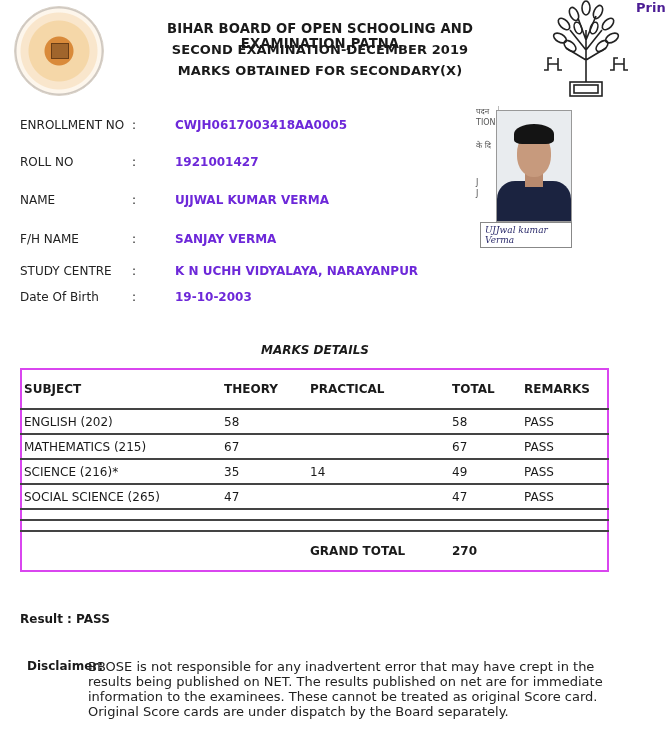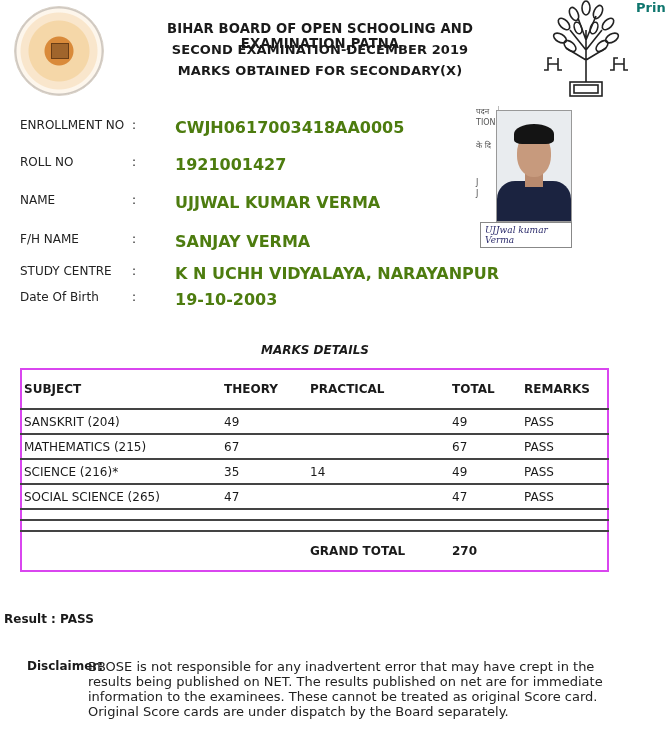--- a/index.html
+++ b/index.html
@@ -16,26 +16,26 @@
   }
   .logo-left .book {
     position: absolute; left: 36px; top: 36px; width: 16px; height: 14px;
     background: #a0652c; border: 1px solid #6b3e16;
   }
   .hdr { left: 100px; width: 440px; text-align: center; font-weight: bold; font-size: 13px; letter-spacing: 0.1px; }
   .hdr1 { top: 21px; font-size: 13.2px; }
   .hdr2 { top: 42px; }
   .hdr3 { top: 63px; }
   .emblem { left: 540px; top: 0px; width: 92px; height: 100px; }
-  .print-link { left: 636px; top: 0px; font-size: 13px; font-weight: bold; color: #0f766e; }
+  .print-link { left: 636px; top: 0px; font-size: 13px; font-weight: bold; color: #4c1d95; }
 
   
   .lbl { left: 20px; font-size: 12px; color: #222; }
   .colon { left: 132px; font-size: 12px; color: #222; }
-  .val { left: 175px; font-size: 16px; font-weight: bold; color: #4d7c0f; }
+  .val { left: 175px; font-size: 12px; font-weight: bold; color: #6d28d9; }
 
   
   .photo-wrap { left: 476px; top: 106px; width: 100px; height: 150px; }
   .photo-strip { position: absolute; left: 0; top: 0; width: 22px; height: 112px; border-right: 1px solid #bbb; font-size: 8px; color: #555; line-height: 11px; }
   .photo-frame { position: absolute; left: 20px; top: 4px; width: 74px; height: 110px; border: 1px solid #999; background: #f1f1f1; overflow: hidden; }
   .photo-bg { position: absolute; inset: 0; background: #e9ecef; }
   .photo-body { position: absolute; left: 0; bottom: 0; width: 74px; height: 40px; background: #1b2340; border-radius: 18px 18px 0 0; }
   .photo-neck { position: absolute; left: 28px; top: 62px; width: 18px; height: 14px; background: #b98a6e; }
   .photo-face { position: absolute; left: 20px; top: 22px; width: 34px; height: 44px; background: #c79a7d; border-radius: 45% 45% 48% 48%; }
   .photo-hair { position: absolute; left: 17px; top: 13px; width: 40px; height: 20px; background: #141414; border-radius: 50% 50% 20% 20%; }
@@ -52,21 +52,21 @@
     border-bottom: 2px solid #444; height: 23px; vertical-align: middle;
   }
   table.marks th { font-weight: bold; height: 38px; }
   table.marks tr.blank td { height: 9px; padding: 0; }
   table.marks tr.grand td { height: 38px; border-bottom: none; font-weight: bold; }
   .c-subj { width: 196px; }
   .c-th { width: 82px; margin-top: 15px; }
   .c-pr { width: 138px; }
   .c-tot { width: 68px; }
 
-  .result { left: 4px; top: 612px; font-weight: bold; font-size: 12px; }
+  .result { left: 20px; top: 612px; font-weight: bold; font-size: 12px; }
   .disc-lbl { left: 27px; top: 659px; font-weight: bold; font-size: 12px; }
   .disc-txt { left: 88px; top: 659px; width: 520px; font-size: 13px; line-height: 15px; color: #222; }
 </style>
 </head>
 <body>
 
 <div class="abs logo-left">
   <div class="book"></div>
 </div>
 <div class="abs hdr hdr1">BIHAR BOARD OF OPEN SCHOOLING AND EXAMINATION,PATNA</div>
@@ -143,24 +143,24 @@
 <table class="marks">
   <tbody>
       <tr>
     <th class="c-subj">SUBJECT</th>
     <th class="c-th">THEORY</th>
     <th class="c-pr">PRACTICAL</th>
     <th class="c-tot">TOTAL</th>
     <th>REMARKS</th>
   </tr>
   <tr>
-    <td>SANSKRIT (204)</td>
-    <td>49</td>
-    <td></td>
-    <td>49</td>
+    <td>ENGLISH (202)</td>
+    <td>58</td>
+    <td></td>
+    <td>58</td>
     <td>PASS</td>
   </tr>
   <tr>
     <td>MATHEMATICS (215)</td>
     <td>67</td>
     <td></td>
     <td>67</td>
     <td>PASS</td>
   </tr>
   <tr>

